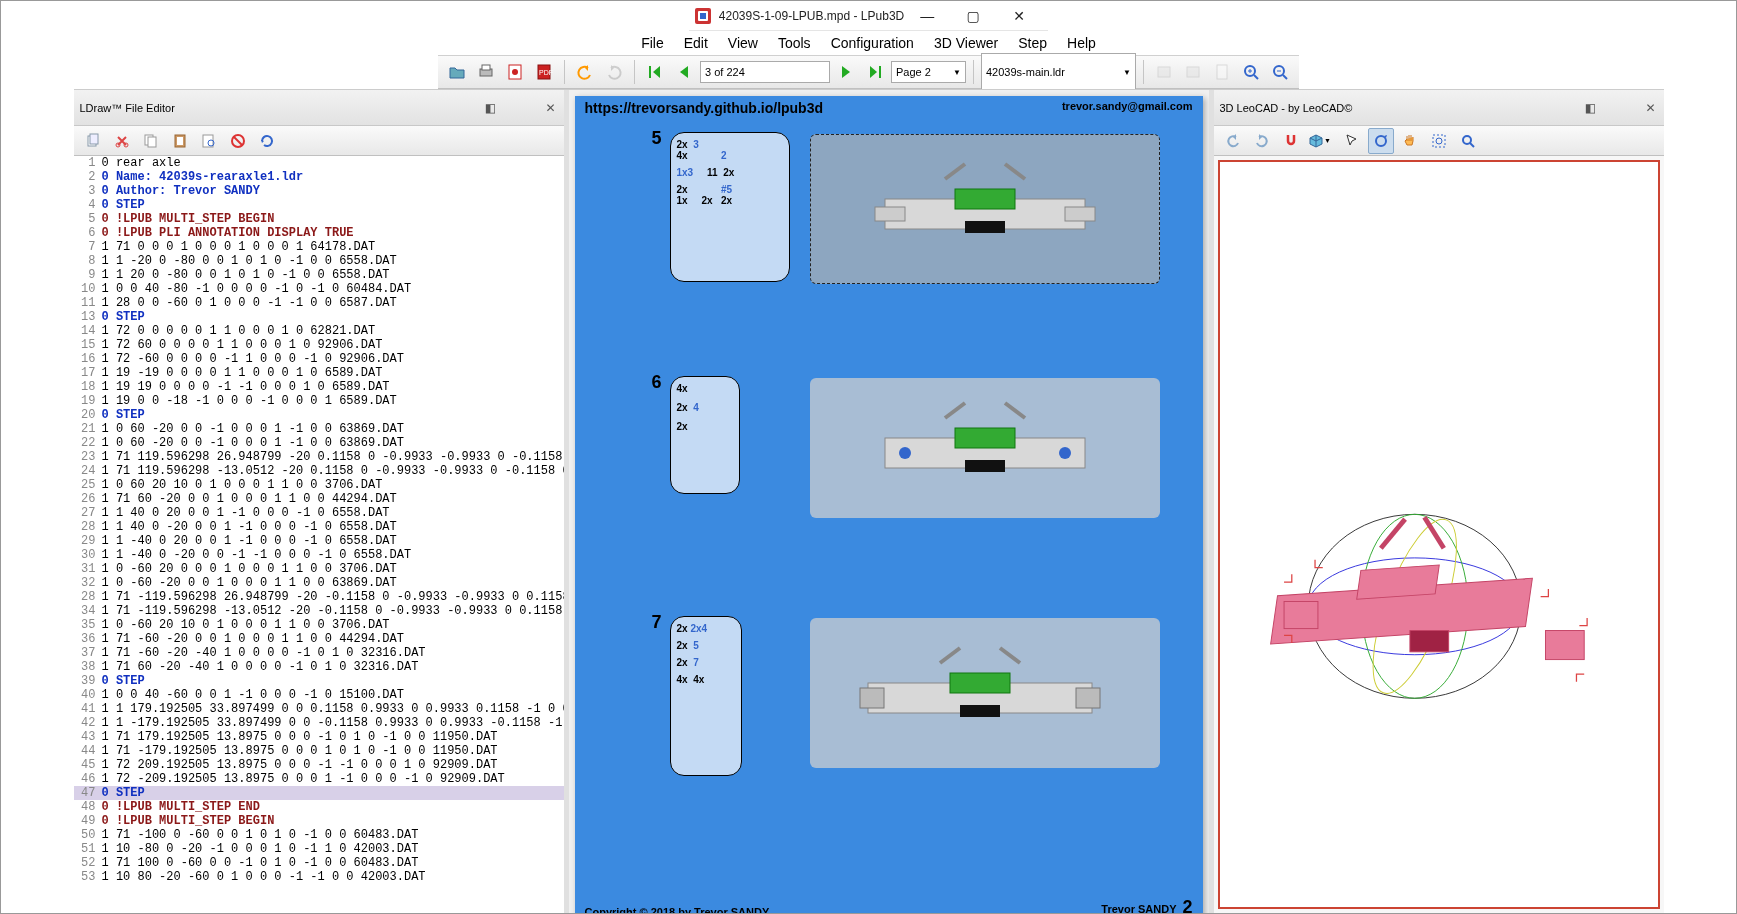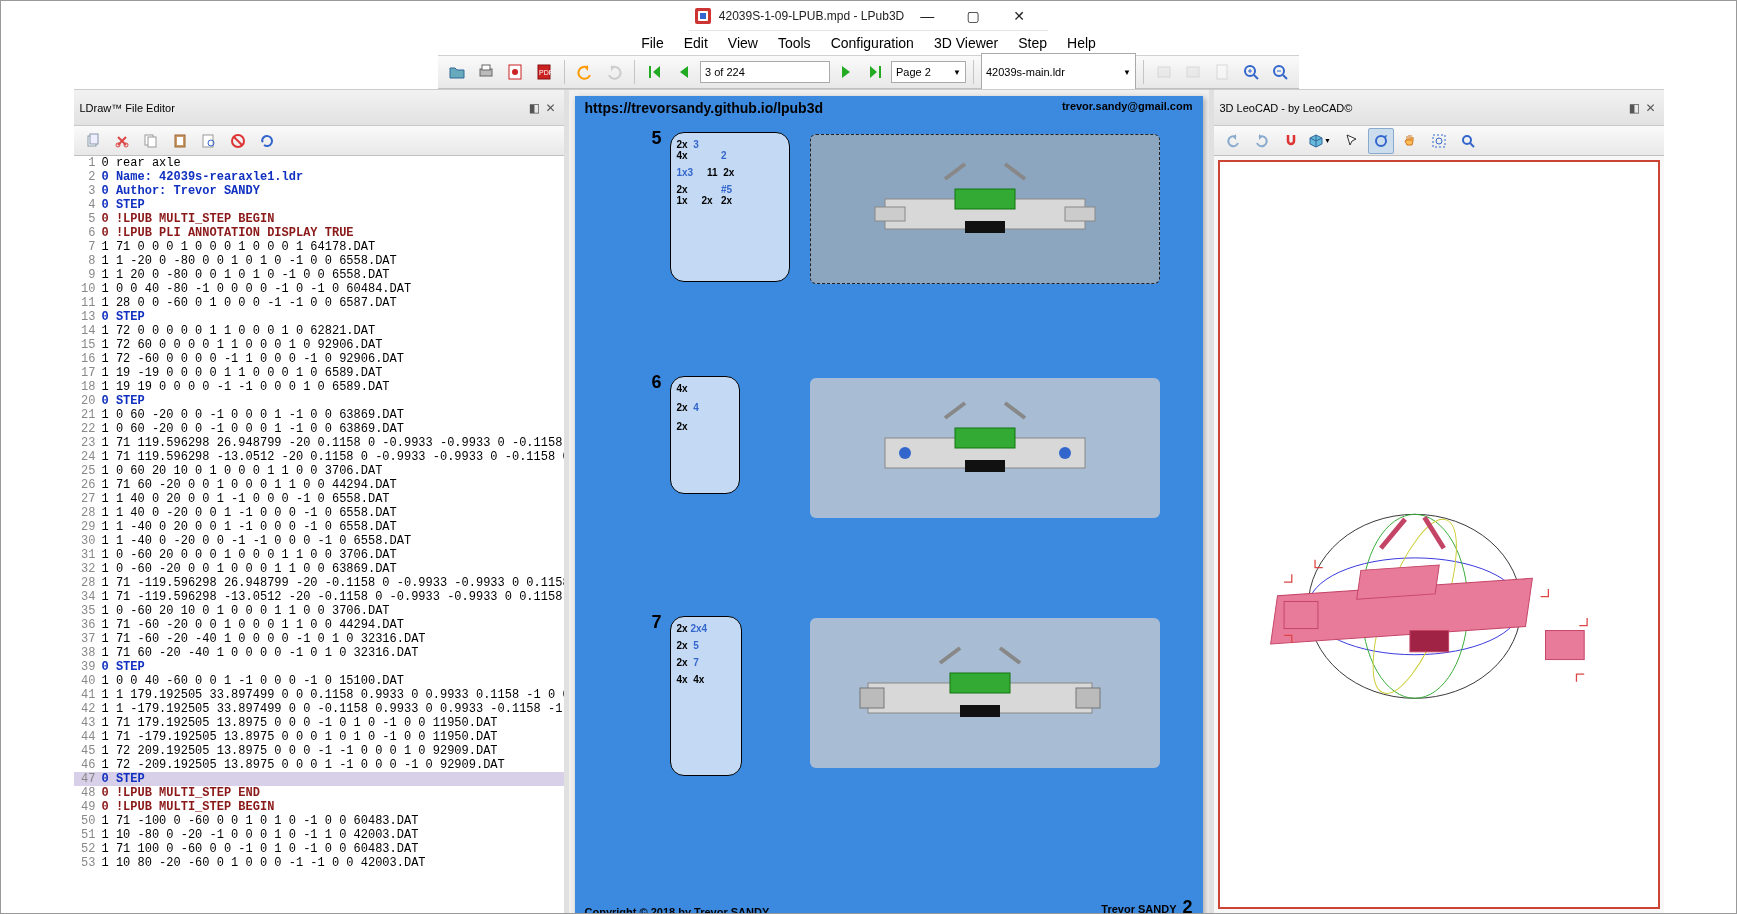--- a/index.html
+++ b/index.html
@@ -12,21 +12,21 @@
 .menubar { height: 24px; display: flex; align-items: center; padding: 0 22px; background: #fff; font-size: 14px; }
 .menubar .menu-item { padding: 3px 10px; cursor: default; }
 .toolbar { height: 34px; display: flex; align-items: center; padding: 2px 6px; background: linear-gradient(#fafafa, #e8e8e8); border-top: 1px solid #d0d0d0; border-bottom: 1px solid #c0c0c0; gap: 3px; }
 .toolbar .sep { width: 1px; height: 24px; background: #c5c5c5; margin: 0 4px; }
 .tool-btn { width: 26px; height: 26px; display: flex; align-items: center; justify-content: center; border: 1px solid transparent; border-radius: 2px; }
 .pg-input { width: 130px; height: 22px; border: 1px solid #aaa; padding: 0 4px; font-size: 11px; background: #fff; }
 .pg-select { width: 75px; height: 22px; border: 1px solid #aaa; padding: 0 4px; font-size: 11px; background: #fff; display: flex; align-items: center; justify-content: space-between; }
 .file-select { width: 155px; height: 38px; border: 1px solid #aaa; padding: 0 4px; font-size: 11px; background: #fff; display: flex; align-items: center; justify-content: space-between; }
 .main { flex: 1; display: flex; overflow: hidden; border-top: 1px solid #ccc; }
 .panel { display: flex; flex-direction: column; background: #f7f7f7; }
-.panel-hdr { height: 36px; display: flex; align-items: center; padding: 0 6px; font-size: 11px; background: linear-gradient(#f2f2f2,#e2e2e2); border-bottom: 1px solid #c8c8c8; }
+.panel-hdr { height: 36px; display: flex; align-items: center; padding: 0 6px; font-size: 11px; background: linear-gradient(#f2f2f2,#e2e2e2); border-bottom: 1px solid #c8c8c8; gap: 44px; }
 .panel-hdr .spacer { flex: 1; }
 .panel-hdr .ctrl { width: 14px; height: 14px; display: flex; align-items: center; justify-content: center; margin-left: 2px; font-size: 12px; color: #555; }
 .editor-tb { height: 30px; display: flex; align-items: center; padding: 2px 6px; gap: 3px; background: linear-gradient(#fafafa,#e8e8e8); border-bottom: 1px solid #c0c0c0; }
 .code { flex: 1; overflow: auto; background: #fff; font-family: "Consolas","Courier New",monospace; font-size: 12px; line-height: 14px; position: relative; }
 .code-line { display: flex; white-space: pre; }
 .gutter { width: 28px; text-align: right; color: #888; padding-right: 6px; flex-shrink: 0; user-select: none; }
 .ltext { flex: 1; color: #000; }
 .lname { color: #1030c0; font-weight: bold; }
 .lauthor { color: #1030c0; font-weight: bold; }
 .lstep { color: #1030c0; font-weight: bold; }
@@ -248,20 +248,21 @@
           <div class="code-line"><span class="gutter">8</span><span class="ltext ">1 1 -20 0 -80 0 0 1 0 1 0 -1 0 0 6558.DAT</span></div>
           <div class="code-line"><span class="gutter">9</span><span class="ltext ">1 1 20 0 -80 0 0 1 0 1 0 -1 0 0 6558.DAT</span></div>
           <div class="code-line"><span class="gutter">10</span><span class="ltext ">1 0 0 40 -80 -1 0 0 0 0 -1 0 -1 0 60484.DAT</span></div>
           <div class="code-line"><span class="gutter">11</span><span class="ltext ">1 28 0 0 -60 0 1 0 0 0 -1 -1 0 0 6587.DAT</span></div>
           <div class="code-line"><span class="gutter">13</span><span class="ltext lstep">0 STEP</span></div>
           <div class="code-line"><span class="gutter">14</span><span class="ltext ">1 72 0 0 0 0 0 1 1 0 0 0 1 0 62821.DAT</span></div>
           <div class="code-line"><span class="gutter">15</span><span class="ltext ">1 72 60 0 0 0 0 1 1 0 0 0 1 0 92906.DAT</span></div>
           <div class="code-line"><span class="gutter">16</span><span class="ltext ">1 72 -60 0 0 0 0 -1 1 0 0 0 -1 0 92906.DAT</span></div>
           <div class="code-line"><span class="gutter">17</span><span class="ltext ">1 19 -19 0 0 0 0 1 1 0 0 0 1 0 6589.DAT</span></div>
           <div class="code-line"><span class="gutter">18</span><span class="ltext ">1 19 19 0 0 0 0 -1 -1 0 0 0 1 0 6589.DAT</span></div>
+          <div class="code-line"><span class="gutter">19</span><span class="ltext ">1 19 0 0 -18 -1 0 0 0 -1 0 0 0 1 6589.DAT</span></div>
           <div class="code-line"><span class="gutter">20</span><span class="ltext lstep">0 STEP</span></div>
           <div class="code-line"><span class="gutter">21</span><span class="ltext ">1 0 60 -20 0 0 -1 0 0 0 1 -1 0 0 63869.DAT</span></div>
           <div class="code-line"><span class="gutter">22</span><span class="ltext ">1 0 60 -20 0 0 -1 0 0 0 1 -1 0 0 63869.DAT</span></div>
           <div class="code-line"><span class="gutter">23</span><span class="ltext ">1 71 119.596298 26.948799 -20 0.1158 0 -0.9933 -0.9933 0 -0.1158 0 1 0 32524.DAT</span></div>
           <div class="code-line"><span class="gutter">24</span><span class="ltext ">1 71 119.596298 -13.0512 -20 0.1158 0 -0.9933 -0.9933 0 -0.1158 0 1 0 32524.DAT</span></div>
           <div class="code-line"><span class="gutter">25</span><span class="ltext ">1 0 60 20 10 0 1 0 0 0 1 1 0 0 3706.DAT</span></div>
           <div class="code-line"><span class="gutter">26</span><span class="ltext ">1 71 60 -20 0 0 1 0 0 0 1 1 0 0 44294.DAT</span></div>
           <div class="code-line"><span class="gutter">27</span><span class="ltext ">1 1 40 0 20 0 0 1 -1 0 0 0 -1 0 6558.DAT</span></div>
           <div class="code-line"><span class="gutter">28</span><span class="ltext ">1 1 40 0 -20 0 0 1 -1 0 0 0 -1 0 6558.DAT</span></div>
           <div class="code-line"><span class="gutter">29</span><span class="ltext ">1 1 -40 0 20 0 0 1 -1 0 0 0 -1 0 6558.DAT</span></div>

